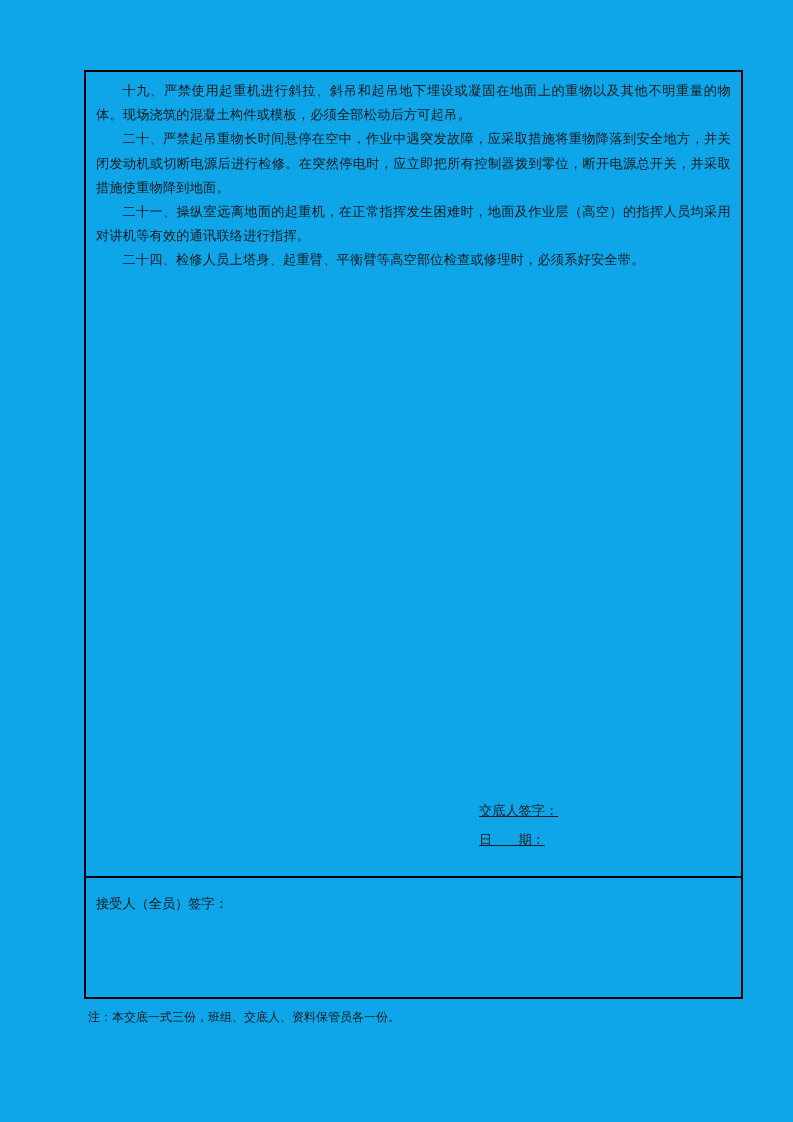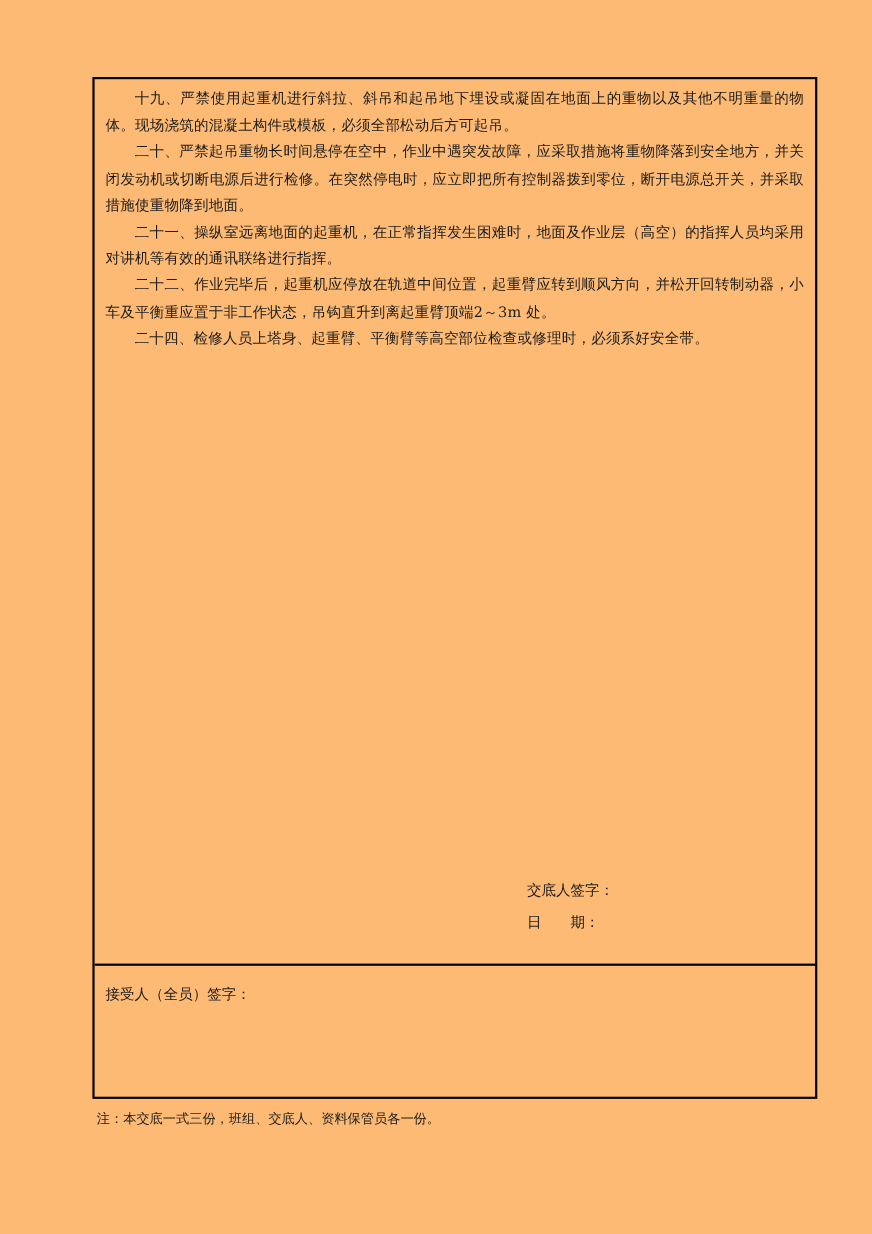--- a/index.html
+++ b/index.html
@@ -14,21 +14,21 @@
     font-family: "DejaVu Serif", "Liberation Serif", serif;
     color: #1a1a1a;
     overflow: hidden;
   }
 
   .page {
     position: absolute;
     left: 0; top: 0;
     width: 793px;
     height: 1122px;
-    background: #fdba74;
+    background: #0ea5e9;
   }
 
   
   .doc-table {
     position: absolute;
     left: 84px;
     top: 70px;
     width: 659px;
     height: 929px;
     border: 2px solid #000000;
@@ -80,20 +80,21 @@
   .sign-block {
     position: absolute;
     left: 393px;
     top: 725px;
     width: 240px;
     font-size: 13.2px;
     line-height: 28.5px;
   }
   .sign-line {
     white-space: pre;
+    text-decoration: underline;
   }
 
   
   .receiver-label {
     position: absolute;
     left: 10px;
     top: 16px;
     font-size: 13.2px;
     line-height: 20px;
     white-space: pre;
@@ -120,21 +121,20 @@
     <div class="body-cell">
 
       <div class="para-area">
 
         <p class="para"><span class="num">十九、</span><span>严禁使用起重机进行斜拉、斜吊和起吊地下埋设或凝固在地面上的重物以及其他不明重量的物体。现场浇筑的混凝土构件或模板，必须全部松动后方可起吊。</span></p>
 
         <p class="para"><span class="num">二十、</span><span>严禁起吊重物长时间悬停在空中，作业中遇突发故障，应采取措施将重物降落到安全地方，并关闭发动机或切断电源后进行检修。在突然停电时，应立即把所有控制器拨到零位，断开电源总开关，并采取措施使重物降到地面。</span></p>
 
         <p class="para"><span class="num">二十一、</span><span>操纵室远离地面的起重机，在正常指挥发生困难时，地面及作业层（高空）的指挥人员均采用对讲机等有效的通讯联络进行指挥。</span></p>
 
-        <p class="para"><span class="num">二十二、</span><span>作业完毕后，起重机应停放在轨道中间位置，起重臂应转到顺风方向，并松开回转制动器，小车及平衡重应置于非工作状态，吊钩直升到离起重臂顶端2～3m 处。</span></p>
 
 
         <p class="para"><span class="num">二十四、</span><span>检修人员上塔身、起重臂、平衡臂等高空部位检查或修理时，必须系好安全带。</span></p>
 
 
       </div>
 
       <div class="sign-block">
         <div class="sign-line">交底人签字：</div>
         <div class="sign-line">日　　期：</div>

